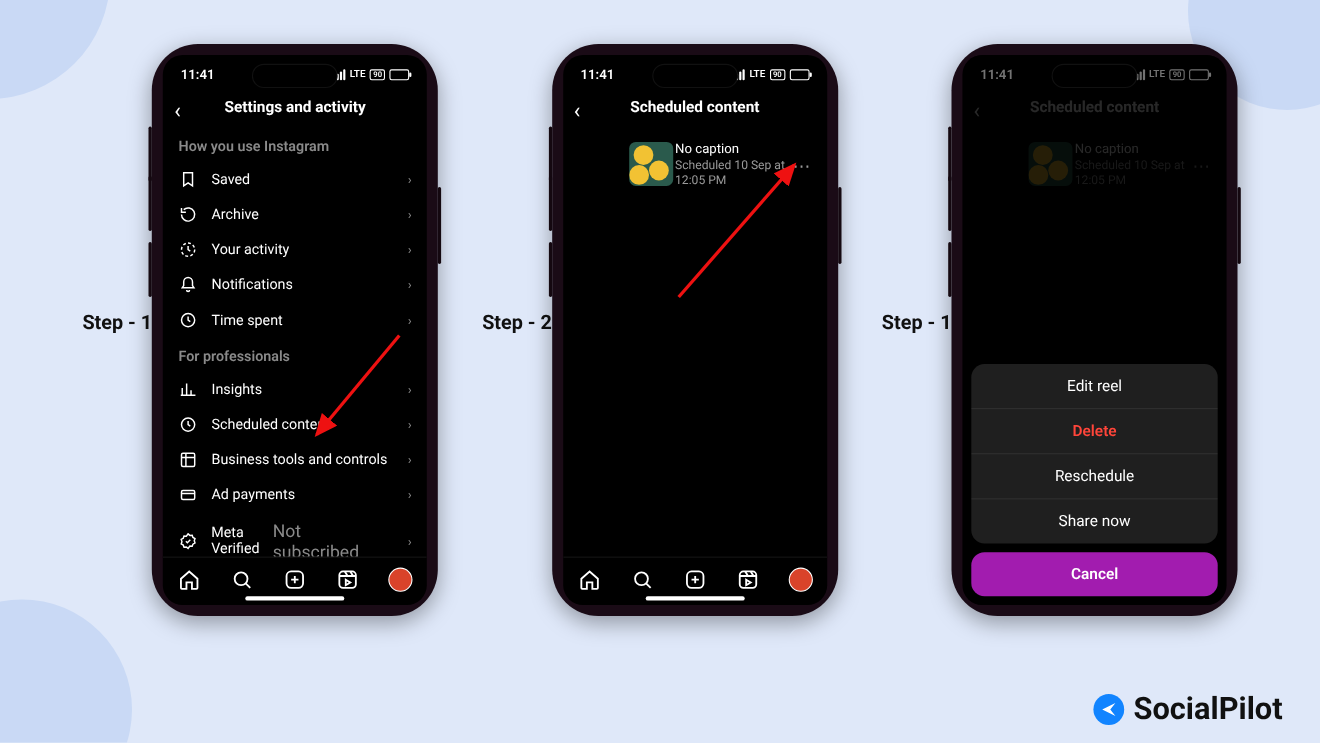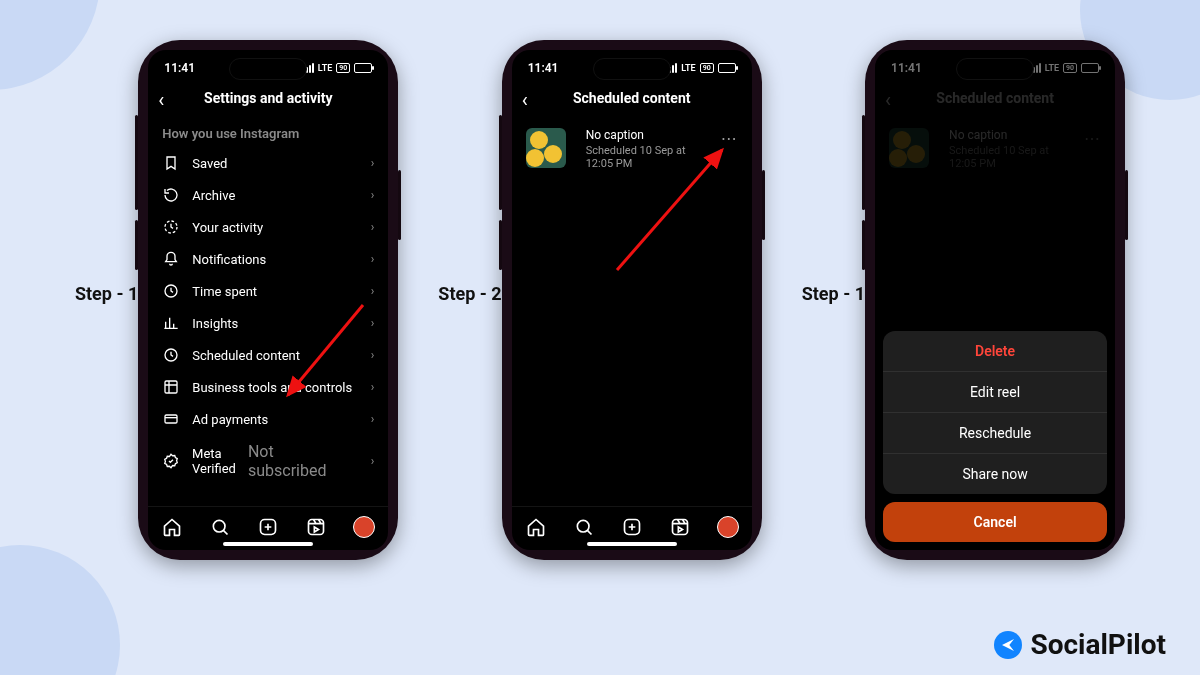--- a/index.html
+++ b/index.html
@@ -42,37 +42,37 @@
   .row .label { flex:1; font-size:13px; color:#fff; }
   .row .sub { color:#8a8a8a; font-size:16px; margin-right:4px; }
   .row .chev { color:#8a8a8a; font-size:12px; }
 
   .bottom-nav { height:44px; display:flex; align-items:center; justify-content:space-around; border-top:1px solid #141414; padding-bottom:4px; }
   .nav-icon { width:22px; height:22px; display:flex; align-items:center; justify-content:center; color:#fff; }
   .avatar { width:22px; height:22px; border-radius:50%; background:#d9432a; border:1px solid #fff; }
   .home-ind { position:absolute; bottom:4px; left:50%; transform:translateX(-50%); width:90px; height:4px; background:#fff; border-radius:3px; }
 
   
-  .sched-item { display:flex; gap:20px; padding:12px 14px; align-items:flex-start; }
+  .sched-item { display:flex; gap:2px; padding:12px 14px; align-items:center;margin-left:46px; }
   .thumb { width:40px; height:40px; border-radius:6px; background:#2a5a4c; position:relative; overflow:hidden;}
   .thumb::before, .thumb::after { content:""; position:absolute; border-radius:50%; }
   .thumb::before { width:18px; height:18px; background:#f2c233; top:3px; left:4px; box-shadow:14px 14px 0 #f2c233, -4px 18px 0 #f2c233; }
   .sched-text { flex:1; font-size:12px; }
   .sched-text .cap { color:#fff; }
   .sched-text .when { color:#9a9a9a; font-size:11px; margin-top:2px; }
   .dots { color:#9a9a9a; font-size:16px; line-height:1; padding-top:3px; letter-spacing:1px;}
 
   
   .dim { position:absolute; inset:0; background:rgba(0,0,0,.55); }
   .sheet { position:absolute; left:8px; right:8px; bottom:8px; display:flex; flex-direction:column; gap:8px; }
   .sheet-group { background:#1f1f1f; border-radius:12px; overflow:hidden; }
   .sheet-btn { text-align:center; padding:12px 0; font-size:14px; color:#fff; border-top:1px solid #303030; }
   .sheet-btn:first-child { border-top:none; }
   .sheet-btn.danger { color:#ff453a; font-weight:600;}
-  .sheet-cancel { background:#c2410c; border-radius:12px; text-align:center; padding:12px 0; font-size:14px; color:#fff; font-weight:600;}
+  .sheet-cancel { background:#a21caf; border-radius:12px; text-align:center; padding:12px 0; font-size:14px; color:#fff; font-weight:600;}
 
   
   .arrow { position:absolute; pointer-events:none; }
   .arrow svg { overflow:visible; }
 
   .brand { position:absolute; right:34px; bottom:14px; display:flex; align-items:center; gap:8px; font-weight:700; font-size:28px; color:#111; }
   .brand .logo { width:28px; height:28px; background:#1184ff; border-radius:50%; display:flex; align-items:center; justify-content:center; }
   .brand .logo svg { transform:rotate(0deg); }
 
   .faded .hdr, .faded .sched-item { opacity:.35; }
@@ -155,20 +155,21 @@
             <span class="icon">
                 <svg width="16" height="16" viewBox="0 0 24 24" fill="none" stroke="#fff" stroke-width="2">
                   <circle cx="12" cy="12" r="9"></circle>
                   <path d="M12 7v5l3 2"></path>
                 </svg>
               </span>
             <span class="label">Time spent</span>
             <span class="chev">›</span>
           </div>
 
+          <div class="sect-title">For professionals</div>
 
           <div class="row">
             <span class="icon">
                 <svg width="16" height="16" viewBox="0 0 24 24" fill="none" stroke="#fff" stroke-width="2">
                   <path d="M4 20V10M10 20V4M16 20v-7M22 20H2"></path>
                 </svg>
               </span>
             <span class="label">Insights</span>
             <span class="chev">›</span>
           </div>
@@ -364,22 +365,22 @@
               <div class="cap">No caption</div>
               <div class="when">Scheduled 10 Sep at 12:05 PM</div>
             </div>
             <div class="dots">⋯</div>
           </div>
         </div>
 
         <div class="dim"></div>
         <div class="sheet">
           <div class="sheet-group">
+            <div class="sheet-btn">Edit reel</div>
             <div class="sheet-btn danger">Delete</div>
-            <div class="sheet-btn">Edit reel</div>
             <div class="sheet-btn">Reschedule</div>
             <div class="sheet-btn">Share now</div>
           </div>
           <div class="sheet-cancel">Cancel</div>
         </div>
       </div>
     </div>
   </div>
 
 </div>

